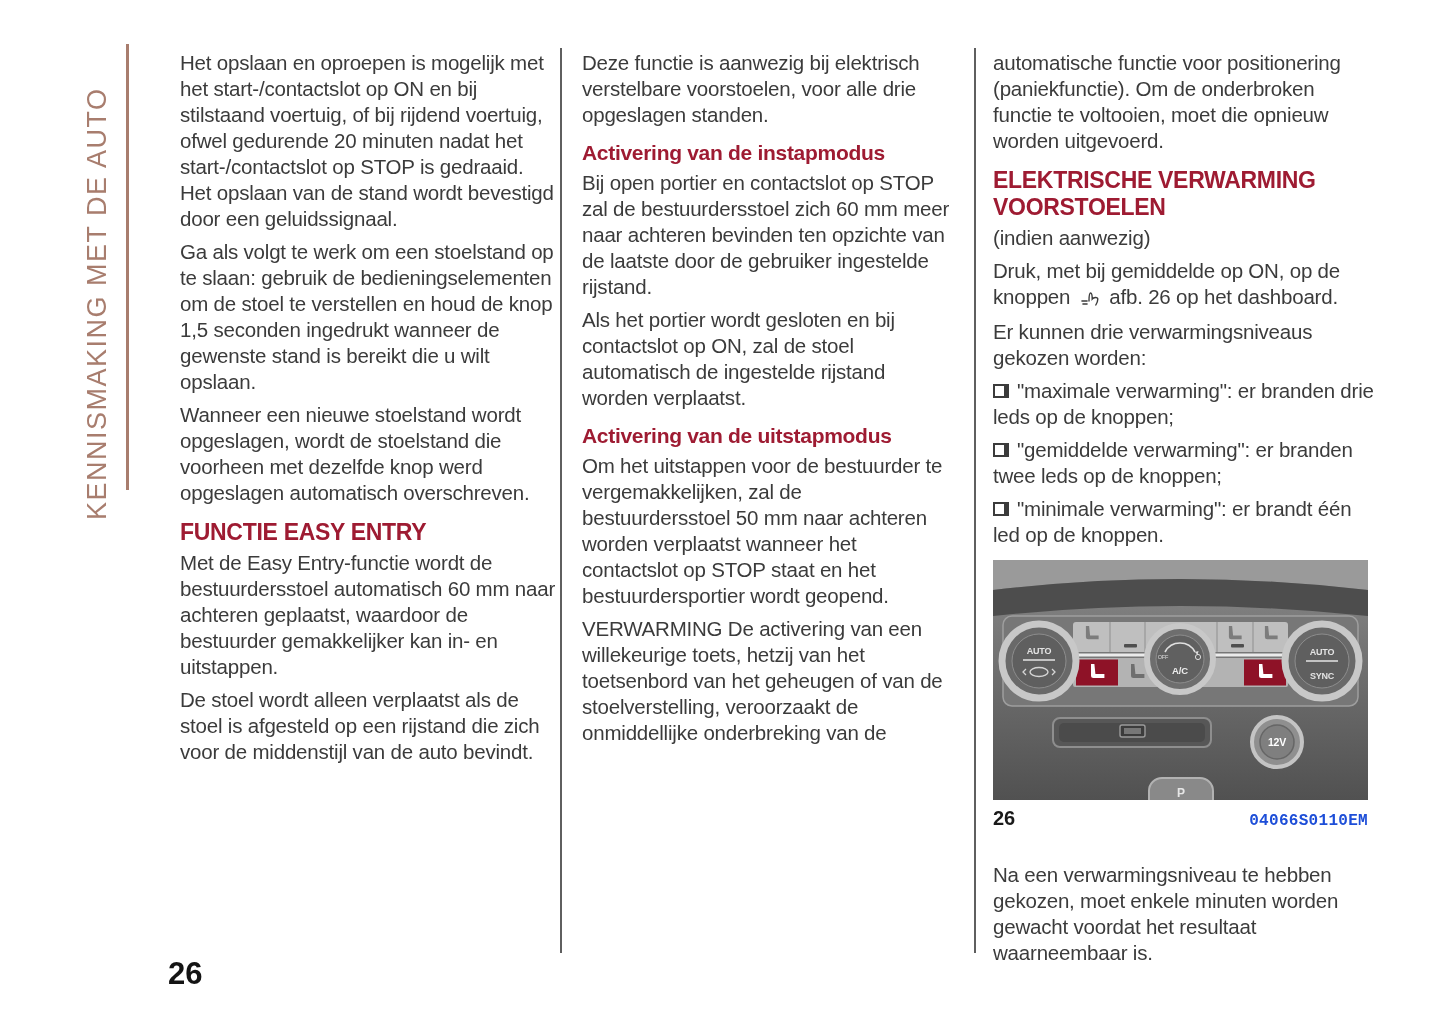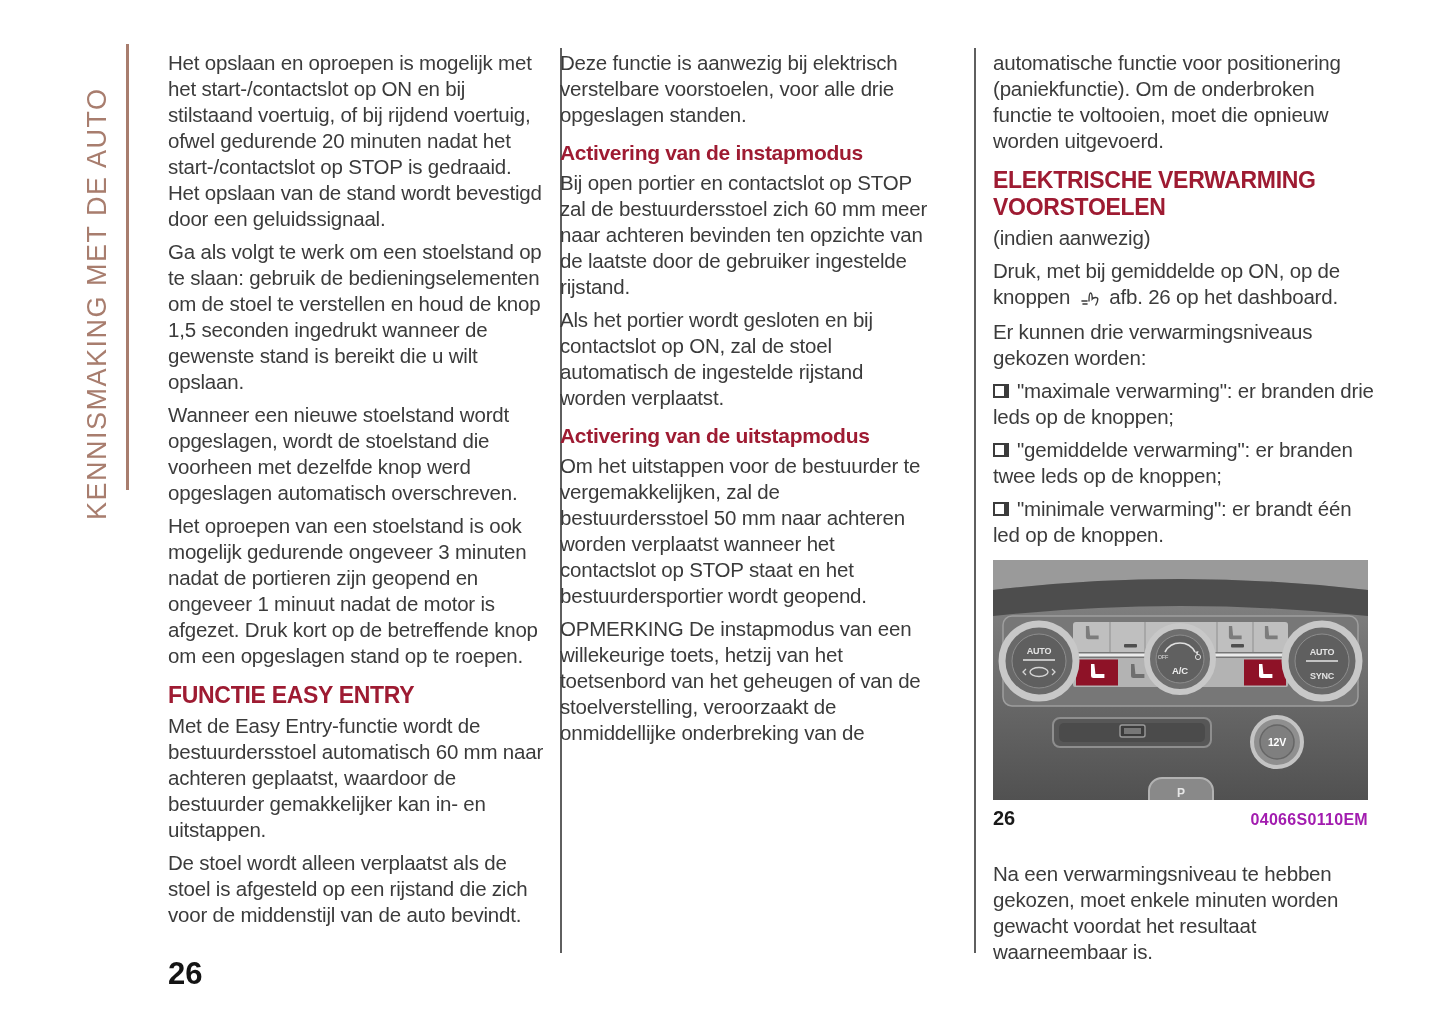--- a/index.html
+++ b/index.html
@@ -14,22 +14,22 @@
     font-size:27px;letter-spacing:1.5px;white-space:nowrap;
     color:var(--sidebar,#a87d6e);
   }
   .vrule{
     position:absolute;left:126px;top:44px;width:3px;height:446px;
     background:var(--sidebar,#a87d6e);
   }
   .divider{position:absolute;top:48px;width:2px;height:905px;background:#5f5f5f;}
   .d1{left:560px;} .d2{left:974px;}
   .col{position:absolute;top:50px;font-size:20.5px;line-height:26px;letter-spacing:-0.2px;}
-  .col1{left:168px;width:380px;}
-  .col2{left:560px;width:372px;}
+  .col1{left:180px;width:380px;}
+  .col2{left:582px;width:372px;}
   .col3{left:993px;width:384px;}
   .col p{margin:0 0 7px 0;}
   h2.section{
     color:var(--accent,#9e1b32);font-size:23px;line-height:27px;
     margin:13px 0 4px 0;font-weight:bold;letter-spacing:-0.3px;
   }
   h3.sub{
     color:var(--accent,#9e1b32);font-size:21px;line-height:26px;
     margin:12px 0 4px 0;font-weight:bold;letter-spacing:-0.3px;
   }
@@ -38,54 +38,53 @@
   .bullet-sq{
     display:inline-block;width:9px;height:10px;
     border:2.5px solid #3b3b3b;border-right-width:5px;
     margin-right:8px;box-sizing:content-box;
   }
   .press-icon{display:inline-block;vertical-align:-2px;margin:0 4px;}
   .figure{margin-top:12px;}
   .fig-photo{display:block;}
   .fig-caption{display:flex;justify-content:space-between;align-items:baseline;margin-top:5px;width:375px;}
   .fig-num{font-weight:bold;font-size:20px;color:#1a1a1a;letter-spacing:0;}
-  .fig-code{font-weight:bold;font-size:16px;color:#a21caf;letter-spacing:0.3px;}
+  .fig-code{font-weight:bold;font-size:16px;color:#1d4ed8;letter-spacing:0.3px;font-family:Liberation Mono, monospace;}
   .outro{margin-top:28px !important;}
   .page-num{position:absolute;left:168px;top:956px;font-size:31px;font-weight:bold;color:#141414;}
   svg text{font-family:"Liberation Sans",sans-serif;}
 </style>
 </head>
 <body>
 
 <div>
 
   <div class="vlabel">KENNISMAKING MET DE AUTO</div>
   <div class="vrule"></div>
 
   <div class="divider d1"></div>
   <div class="divider d2"></div>
 
   <div class="col col1">
     <p>Het opslaan en oproepen is mogelijk met het start-/contactslot op ON en bij stilstaand voertuig, of bij rijdend voertuig, ofwel gedurende 20 minuten nadat het start-/contactslot op STOP is gedraaid. Het opslaan van de stand wordt bevestigd door een geluidssignaal.</p>
     <p>Ga als volgt te werk om een stoelstand op te slaan: gebruik de bedieningselementen om de stoel te verstellen en houd de knop 1,5 seconden ingedrukt wanneer de gewenste stand is bereikt die u wilt opslaan.</p>
     <p>Wanneer een nieuwe stoelstand wordt opgeslagen, wordt de stoelstand die voorheen met dezelfde knop werd opgeslagen automatisch overschreven.</p>
-    <p>Het oproepen van een stoelstand is ook mogelijk gedurende ongeveer 3 minuten nadat de portieren zijn geopend en ongeveer 1 minuut nadat de motor is afgezet. Druk kort op de betreffende knop om een opgeslagen stand op te roepen.</p>
     <h2 class="section">FUNCTIE EASY ENTRY</h2>
     <p>Met de Easy Entry-functie wordt de bestuurdersstoel automatisch 60 mm naar achteren geplaatst, waardoor de bestuurder gemakkelijker kan in- en uitstappen.</p>
     <p>De stoel wordt alleen verplaatst als de stoel is afgesteld op een rijstand die zich voor de middenstijl van de auto bevindt.</p>
   </div>
 
   <div class="col col2">
     <p>Deze functie is aanwezig bij elektrisch verstelbare voorstoelen, voor alle drie opgeslagen standen.</p>
     <h3 class="sub">Activering van de instapmodus</h3>
     <p>Bij open portier en contactslot op STOP zal de bestuurdersstoel zich 60 mm meer naar achteren bevinden ten opzichte van de laatste door de gebruiker ingestelde rijstand.</p>
     <p>Als het portier wordt gesloten en bij contactslot op ON, zal de stoel automatisch de ingestelde rijstand worden verplaatst.</p>
     <h3 class="sub">Activering van de uitstapmodus</h3>
     <p>Om het uitstappen voor de bestuurder te vergemakkelijken, zal de bestuurdersstoel 50 mm naar achteren worden verplaatst wanneer het contactslot op STOP staat en het bestuurdersportier wordt geopend.</p>
-    <p>OPMERKING De instapmodus van een willekeurige toets, hetzij van het toetsenbord van het geheugen of van de stoelverstelling, veroorzaakt de onmiddellijke onderbreking van de</p>
+    <p>VERWARMING De activering van een willekeurige toets, hetzij van het toetsenbord van het geheugen of van de stoelverstelling, veroorzaakt de onmiddellijke onderbreking van de</p>
   </div>
 
   <div class="col col3">
     <p>automatische functie voor positionering (paniekfunctie). Om de onderbroken functie te voltooien, moet die opnieuw worden uitgevoerd.</p>
     <h2 class="section">ELEKTRISCHE VERWARMING VOORSTOELEN</h2>
     <p class="subnote">(indien aanwezig)</p>
     <p>
       <span>Druk, met bij gemiddelde op ON, op de knoppen</span>
       <span class="press-icon">
         <svg width="20" height="18" viewBox="0 0 20 18">

